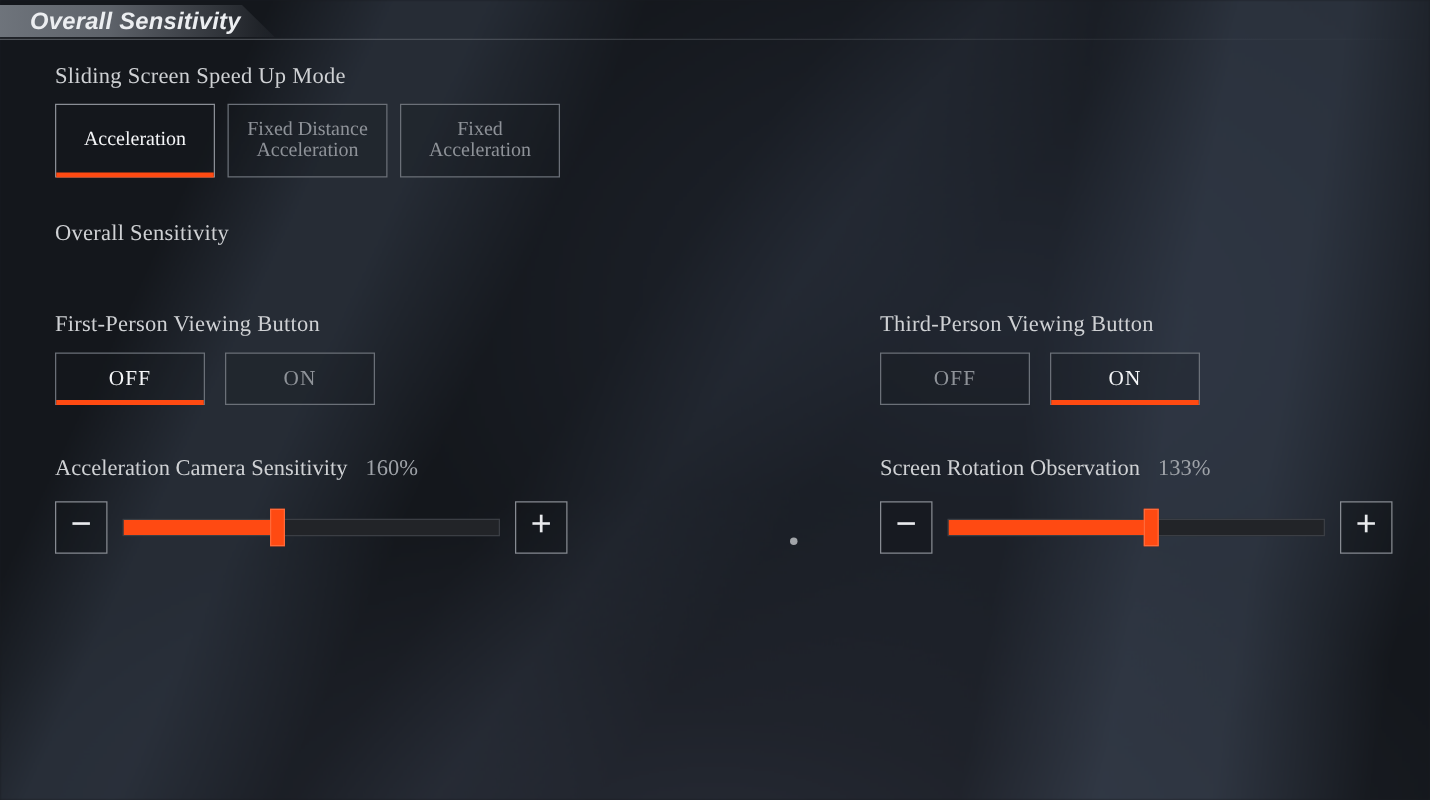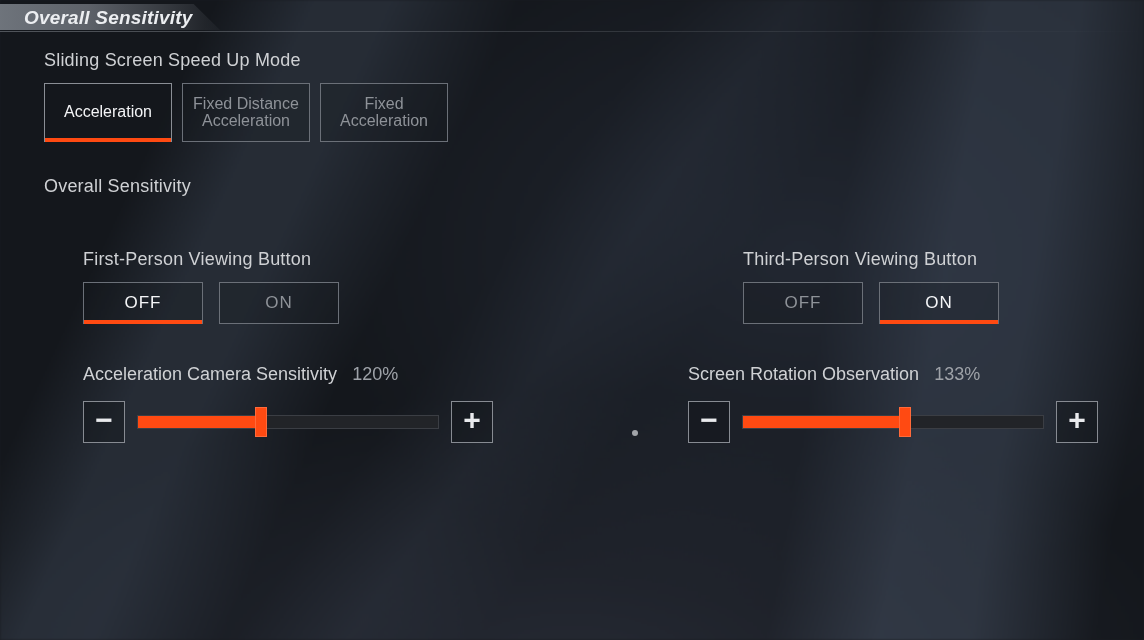--- a/index.html
+++ b/index.html
@@ -47,21 +47,21 @@
     font-style: italic;
     color: #eceef1;
     letter-spacing: 0.2px;
   }
   .hr-line {
     height: 1px;
     background: linear-gradient(90deg, rgba(140,145,152,0.5), rgba(140,145,152,0.0));
     margin-top: -1px;
   }
 
-  .content { padding: 18px 46px 0 44px; }
+  .content { padding: 18px 30px 0 44px; font-family: Liberation Serif, serif; }
 
   .section-label {
     font-size: 18px;
     color: #cfd1d4;
     letter-spacing: 0.2px;
     margin-bottom: 12px;
     font-weight: 500;
   }
 
   .row { display: flex; gap: 10px; }
@@ -103,21 +103,20 @@
     color: #fff;
     font-size: 10px;
     padding: 1px 10px 1px 6px;
     clip-path: polygon(0 0, 100% 0, 86% 100%, 0 100%);
     letter-spacing: 0.4px;
   }
 
   .two-col {
     display: flex;
     gap: 0;
-    margin-left: 39px;
   }
   .col-left { width: 660px; }
   .col-right { flex: 1; }
 
   .toggle-group { display: flex; gap: 16px; }
   .toggle-btn {
     position: relative;
     width: 120px; height: 42px;
     border: 1px solid #6b7078;
     background: rgba(20,22,26,0.25);
@@ -240,21 +239,21 @@
         </div>
       </div>
     </div>
 
     <div class="spacer-med"></div>
 
     <div class="two-col">
       <div class="col-left">
         <div class="slider-label">
           <span>Acceleration Camera Sensitivity</span>
-          <span class="val">120%</span>
+          <span class="val">160%</span>
         </div>
         <div class="slider-row">
           <div class="step-btn">
               <span class="glyph">−</span>
             </div>
           <div class="track" style="width:302px">
             <div class="fill" id="obs-fill" style="width: 41%;"></div>
             <div class="thumb" id="obs-thumb" style="left: 41%;"></div>
           </div>
           <div class="step-btn">

